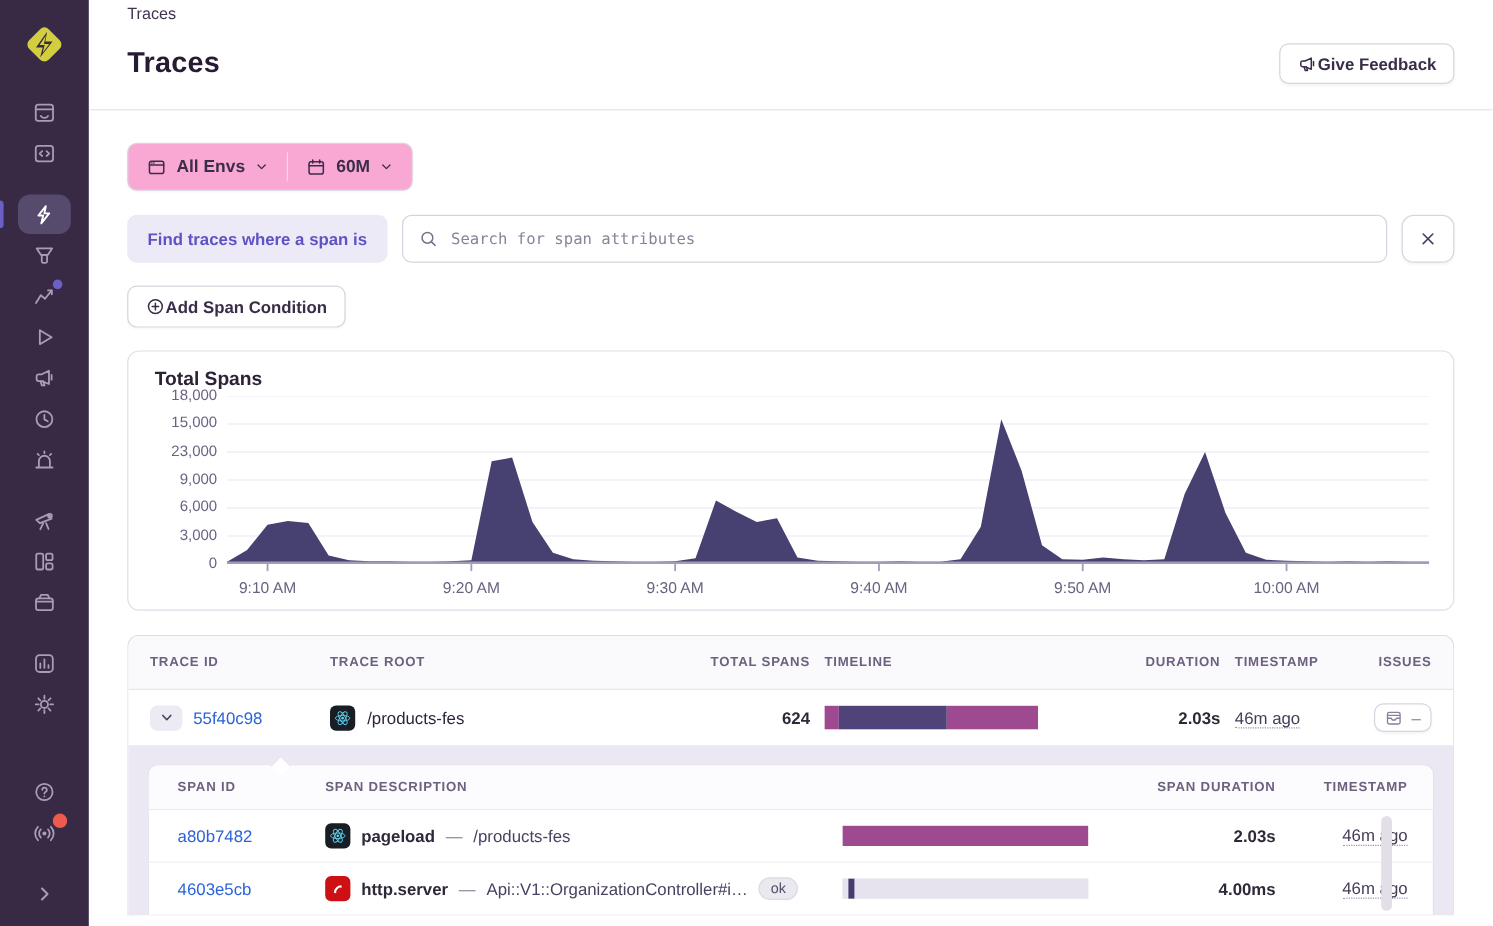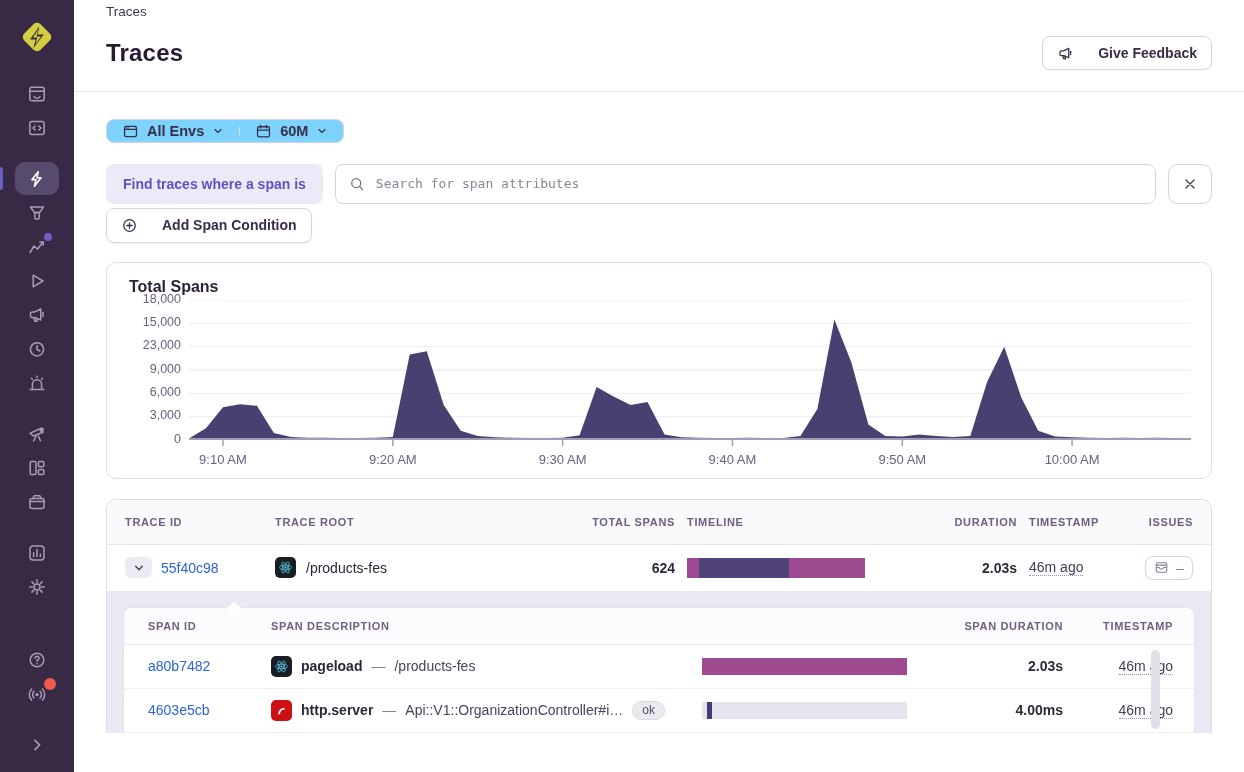--- a/index.html
+++ b/index.html
@@ -38,35 +38,35 @@
   .dot-badge { position:absolute; top:3px; right:7px; width:8px; height:8px; border-radius:50%; background:#6d5fc8; }
   .dot-badge.red { width:12px; height:12px; top:1px; right:3px; background:#ee5a4e; }
 
   
   .main { flex:1; display:flex; flex-direction:column; min-width:0; }
   .page-header { padding:4px 32px 0; border-bottom:1px solid #e7e2ec; }
   .breadcrumb { font-size:13.5px; color:#40344f; cursor:pointer; }
   .title-row { display:flex; justify-content:space-between; align-items:center; margin:17px 0 21px; }
   .page-title { margin:0; font-size:24px; font-weight:bold; color:#261b31; letter-spacing:.2px; }
   .btn {
-    display:inline-flex; align-items:center; gap:24px;
+    display:inline-flex; align-items:center; gap:0;
     background:#fff; border:1px solid #d9d3e1; border-radius:8px;
     font-family:"Liberation Sans", sans-serif;
     font-size:14px; font-weight:bold; color:#3a2d49; cursor:pointer;
     box-shadow:0 1px 2px rgba(40,25,60,.04);
   }
   .feedback-btn { height:34px; padding:0 14px; }
   .btn svg { width:17px; height:17px; }
 
   
   .content { padding:27px 32px 0; flex:1; min-height:0; }
 
   .filter-group {
-    display:inline-flex; align-items:center; height:24px;
-    border:1px solid #d9d3e1; border-radius:8px; background:#7dd3fc;
+    display:inline-flex; align-items:center; height:40px;
+    border:1px solid #d9d3e1; border-radius:8px; background:#f9a8d4;
     box-shadow:0 1px 2px rgba(40,25,60,.04);
   }
   .filter-item { display:inline-flex; align-items:center; gap:8px; padding:0 15px; height:100%;
     font-size:14.5px; font-weight:bold; color:#3a2d49; background:none; border:none; cursor:pointer;
     font-family:"Liberation Sans", sans-serif; }
   .filter-item svg { width:17px; height:17px; color:#3a2d49; }
   .filter-sep { width:1px; align-self:stretch; margin:7px 0; background:#e3dee9; }
 
   .search-row { display:flex; align-items:stretch; gap:12px; margin-top:20px; height:40px; }
   .search-label {
@@ -80,21 +80,21 @@
   }
   .search-box svg { width:16px; height:16px; color:#75708a; flex:none; }
   .search-box input {
     flex:1; border:none; outline:none; background:transparent;
     font-family:"DejaVu Sans Mono", monospace; font-size:13px; color:#3a2d49;
   }
   .search-box input::placeholder { color:#8a8499; }
   .clear-btn { width:44px; justify-content:center; border-radius:10px; }
   .clear-btn svg { width:16px; height:16px; color:#4a3f5c; }
 
-  .add-condition { height:35px; padding:0 14px; margin-top:4px; }
+  .add-condition { height:35px; padding:0 14px; margin-top:19px; }
 
   
   .panel {
     border:1px solid #e0dbe8; border-radius:10px; background:#fff;
     margin-top:19px;
   }
   .chart-panel { padding:15px 20px 8px; }
   .chart-title { margin:0 0 4px 2px; font-size:16px; font-weight:bold; color:#2c2137; }
   .chart-wrap { display:flex; }
   .y-labels { position:relative; width:62px; height:146px; flex:none; }

